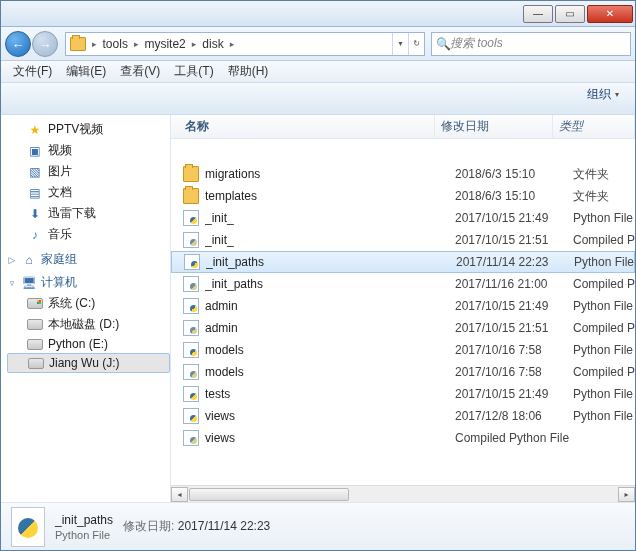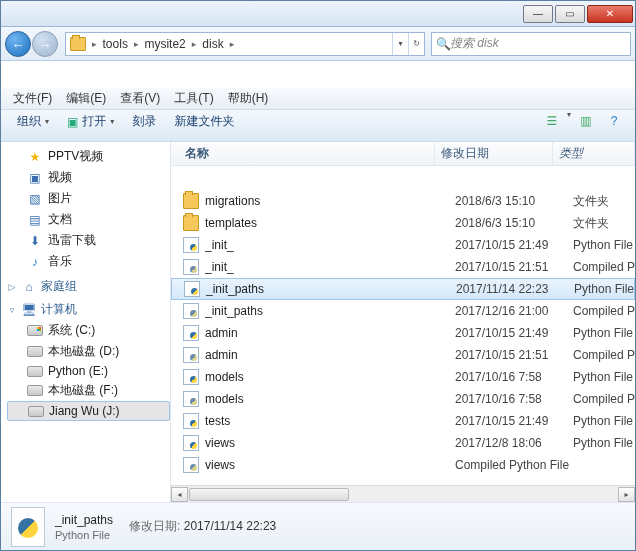--- a/index.html
+++ b/index.html
@@ -14,23 +14,23 @@
 .navcircle.fwd { background:radial-gradient(circle at 35% 30%,#d2dff1,#9fb6cf); border-color:#8a9fb5; }
 .addrbar { flex:1; height:24px; background:#fff; border:1px solid #9bb7d5; display:flex; align-items:center; }
 .addrbar .seg { padding:2px 4px; height:30px; display:flex; align-items:center; color:#333; }
 .addrbar .chev { color:#666; font-size:9px; padding:0 2px; }
 .addrbar .folder-ico { width:16px; height:14px; background:#f5c65a; border:1px solid #c79820; border-radius:1px; margin:0 4px; position:relative; }
 .addrbar .folder-ico::before { content:""; position:absolute; top:-3px; left:1px; width:6px; height:3px; background:#f5c65a; border:1px solid #c79820; border-bottom:none; }
 .addr-end { display:flex; align-items:center; margin-left:auto; }
 .addr-end .dd { width:16px; height:22px; display:flex; align-items:center; justify-content:center; border-left:1px solid #cbd9e8; color:#555; font-size:8px; }
 .searchbox { width:200px; height:24px; border:1px solid #9bb7d5; background:#fff; display:flex; align-items:center; padding:0 4px; color:#888; font-style:italic; }
 .searchbox .mag { width:14px; text-align:center; color:#5a7fa0; font-style:normal; }
-.menubar { height:22px; background:linear-gradient(#f7fafe,#e8eef6); display:flex; align-items:center; padding:0 6px; gap:2px; border-bottom:1px solid #cedbe9;margin-top:27px; }
+.menubar { height:22px; background:linear-gradient(#f7fafe,#e8eef6); display:flex; align-items:center; padding:0 6px; gap:2px; border-bottom:1px solid #cedbe9; }
 .menubar .mi { padding:2px 6px; color:#333; }
-.toolbar { height:32px; background:linear-gradient(#f5f9fd,#dce8f4); display:flex; align-items:flex-start; padding:0 8px; gap:2px; border-bottom:1px solid #cedbe9; }
+.toolbar { height:32px; background:linear-gradient(#f5f9fd,#dce8f4); display:flex; align-items:flex-end; padding:0 8px; gap:16px; border-bottom:1px solid #cedbe9;flex-direction:column; }
 .toolbar .tb { padding:3px 8px; color:#1a3e6e; display:flex; align-items:center; gap:4px; }
 .toolbar .tb .dd { font-size:8px; color:#555; }
 .toolbar .spacer { flex:1; }
 .toolbar .iconbtn { width:26px; height:22px; display:flex; align-items:center; justify-content:center; color:#4a6; }
 .toolbar .iconbtn.info { color:#2b7cc5; }
 .content { flex:1; display:flex; overflow:hidden; background:#fff; }
 .sidebar { width:170px; border-right:1px solid #dfe6ee; overflow-y:auto; padding:4px 0 4px 6px; }
 .sidebar .grp { margin:6px 0 2px; display:flex; align-items:center; gap:4px; color:#2f5f8f; font-size:12px; }
 .sidebar .grp .tri { font-size:9px; color:#5b7fa6; width:10px; text-align:center; }
 .sidebar .item { display:flex; align-items:center; gap:5px; padding:2px 0 2px 20px; color:#222; }
@@ -68,21 +68,21 @@
 .hscroll { height:17px; background:#f0f0f0; border-top:1px solid #dcdcdc; display:flex; align-items:center; }
 .hscroll .arr { width:17px; height:15px; background:linear-gradient(#fdfdfd,#e4e4e4); border:1px solid #b8b8b8; display:flex; align-items:center; justify-content:center; font-size:8px; color:#555; }
 .hscroll .track { flex:1; height:15px; background:#efefef; position:relative; }
 .hscroll .thumb { position:absolute; left:0; top:0; width:160px; height:13px; margin:1px; background:linear-gradient(#f6f6f6,#dcdcdc); border:1px solid #b8b8b8; border-radius:2px; }
 .details { height:48px; border-top:1px solid #dfe6ee; background:linear-gradient(#f7fafe,#eaf0f7); display:flex; align-items:center; padding:4px 10px; gap:10px; }
 .details .bigico { width:34px; height:40px; background:#fff; border:1px solid #bcc9d8; position:relative; }
 .details .bigico::after { content:""; position:absolute; left:6px; top:10px; width:20px; height:20px; border-radius:50%; background:linear-gradient(135deg,#3673a5 50%,#ffd43b 50%); }
 .details .col1 { display:flex; flex-direction:column; gap:2px; }
 .details .fn { color:#222; }
 .details .ft { color:#6a6a6a; font-size:11px; }
-.details .meta { display:flex; gap:22px; margin-left:6px; color:#555; font-size:11px; }
+.details .meta { display:flex; gap:22px; color:#555; font-size:11px; }
 .details .meta .lbl { color:#6a6a6a; }
 .details .meta div span { color:#333; }
 </style>
 </head>
 <body>
 
 <div class="window">
 
   <div class="titlebar">
     <div class="btn">—</div>
@@ -104,21 +104,21 @@
       <span class="chev">▸</span>
       <span class="seg">disk</span>
       <span class="chev">▸</span>
       <div class="addr-end">
         <div class="dd">▾</div>
         <div class="dd">↻</div>
       </div>
     </div>
     <div class="searchbox">
       <span class="mag">🔍</span>
-      <span>搜索 disk</span>
+      <span>搜索 tools</span>
     </div>
   </div>
 
   <div class="menubar">
     <div class="mi">文件(F)</div>
     <div class="mi">编辑(E)</div>
     <div class="mi">查看(V)</div>
     <div class="mi">工具(T)</div>
     <div class="mi">帮助(H)</div>
   </div>
@@ -183,24 +183,20 @@
           <span>系统 (C:)</span>
         </div>
         <div class="item ">
           <span class="ic-drive "></span>
           <span>本地磁盘 (D:)</span>
         </div>
         <div class="item ">
           <span class="ic-drive "></span>
           <span>Python (E:)</span>
         </div>
-        <div class="item ">
-          <span class="ic-drive "></span>
-          <span>本地磁盘 (F:)</span>
-        </div>
         <div class="item sel">
           <span class="ic-drive "></span>
           <span>Jiang Wu (J:)</span>
         </div>
       </div>
 
     <div class="filearea">
       <div class="colhead">
         <div class="ch ch-name">名称</div>
         <div class="ch ch-date">修改日期</div>
@@ -234,21 +230,21 @@
   </div>
           <div class="row sel">
     <span class="ic ic-py"></span>
     <span class="c-name">_init_paths</span>
     <span class="c-date">2017/11/14 22:23</span>
     <span class="c-type">Python File</span>
   </div>
           <div class="row ">
     <span class="ic ic-pyc"></span>
     <span class="c-name">_init_paths</span>
-    <span class="c-date">2017/12/16 21:00</span>
+    <span class="c-date">2017/11/16 21:00</span>
     <span class="c-type">Compiled Python File</span>
   </div>
           <div class="row ">
     <span class="ic ic-py"></span>
     <span class="c-name">admin</span>
     <span class="c-date">2017/10/15 21:49</span>
     <span class="c-type">Python File</span>
   </div>
           <div class="row ">
     <span class="ic ic-pyc"></span>

